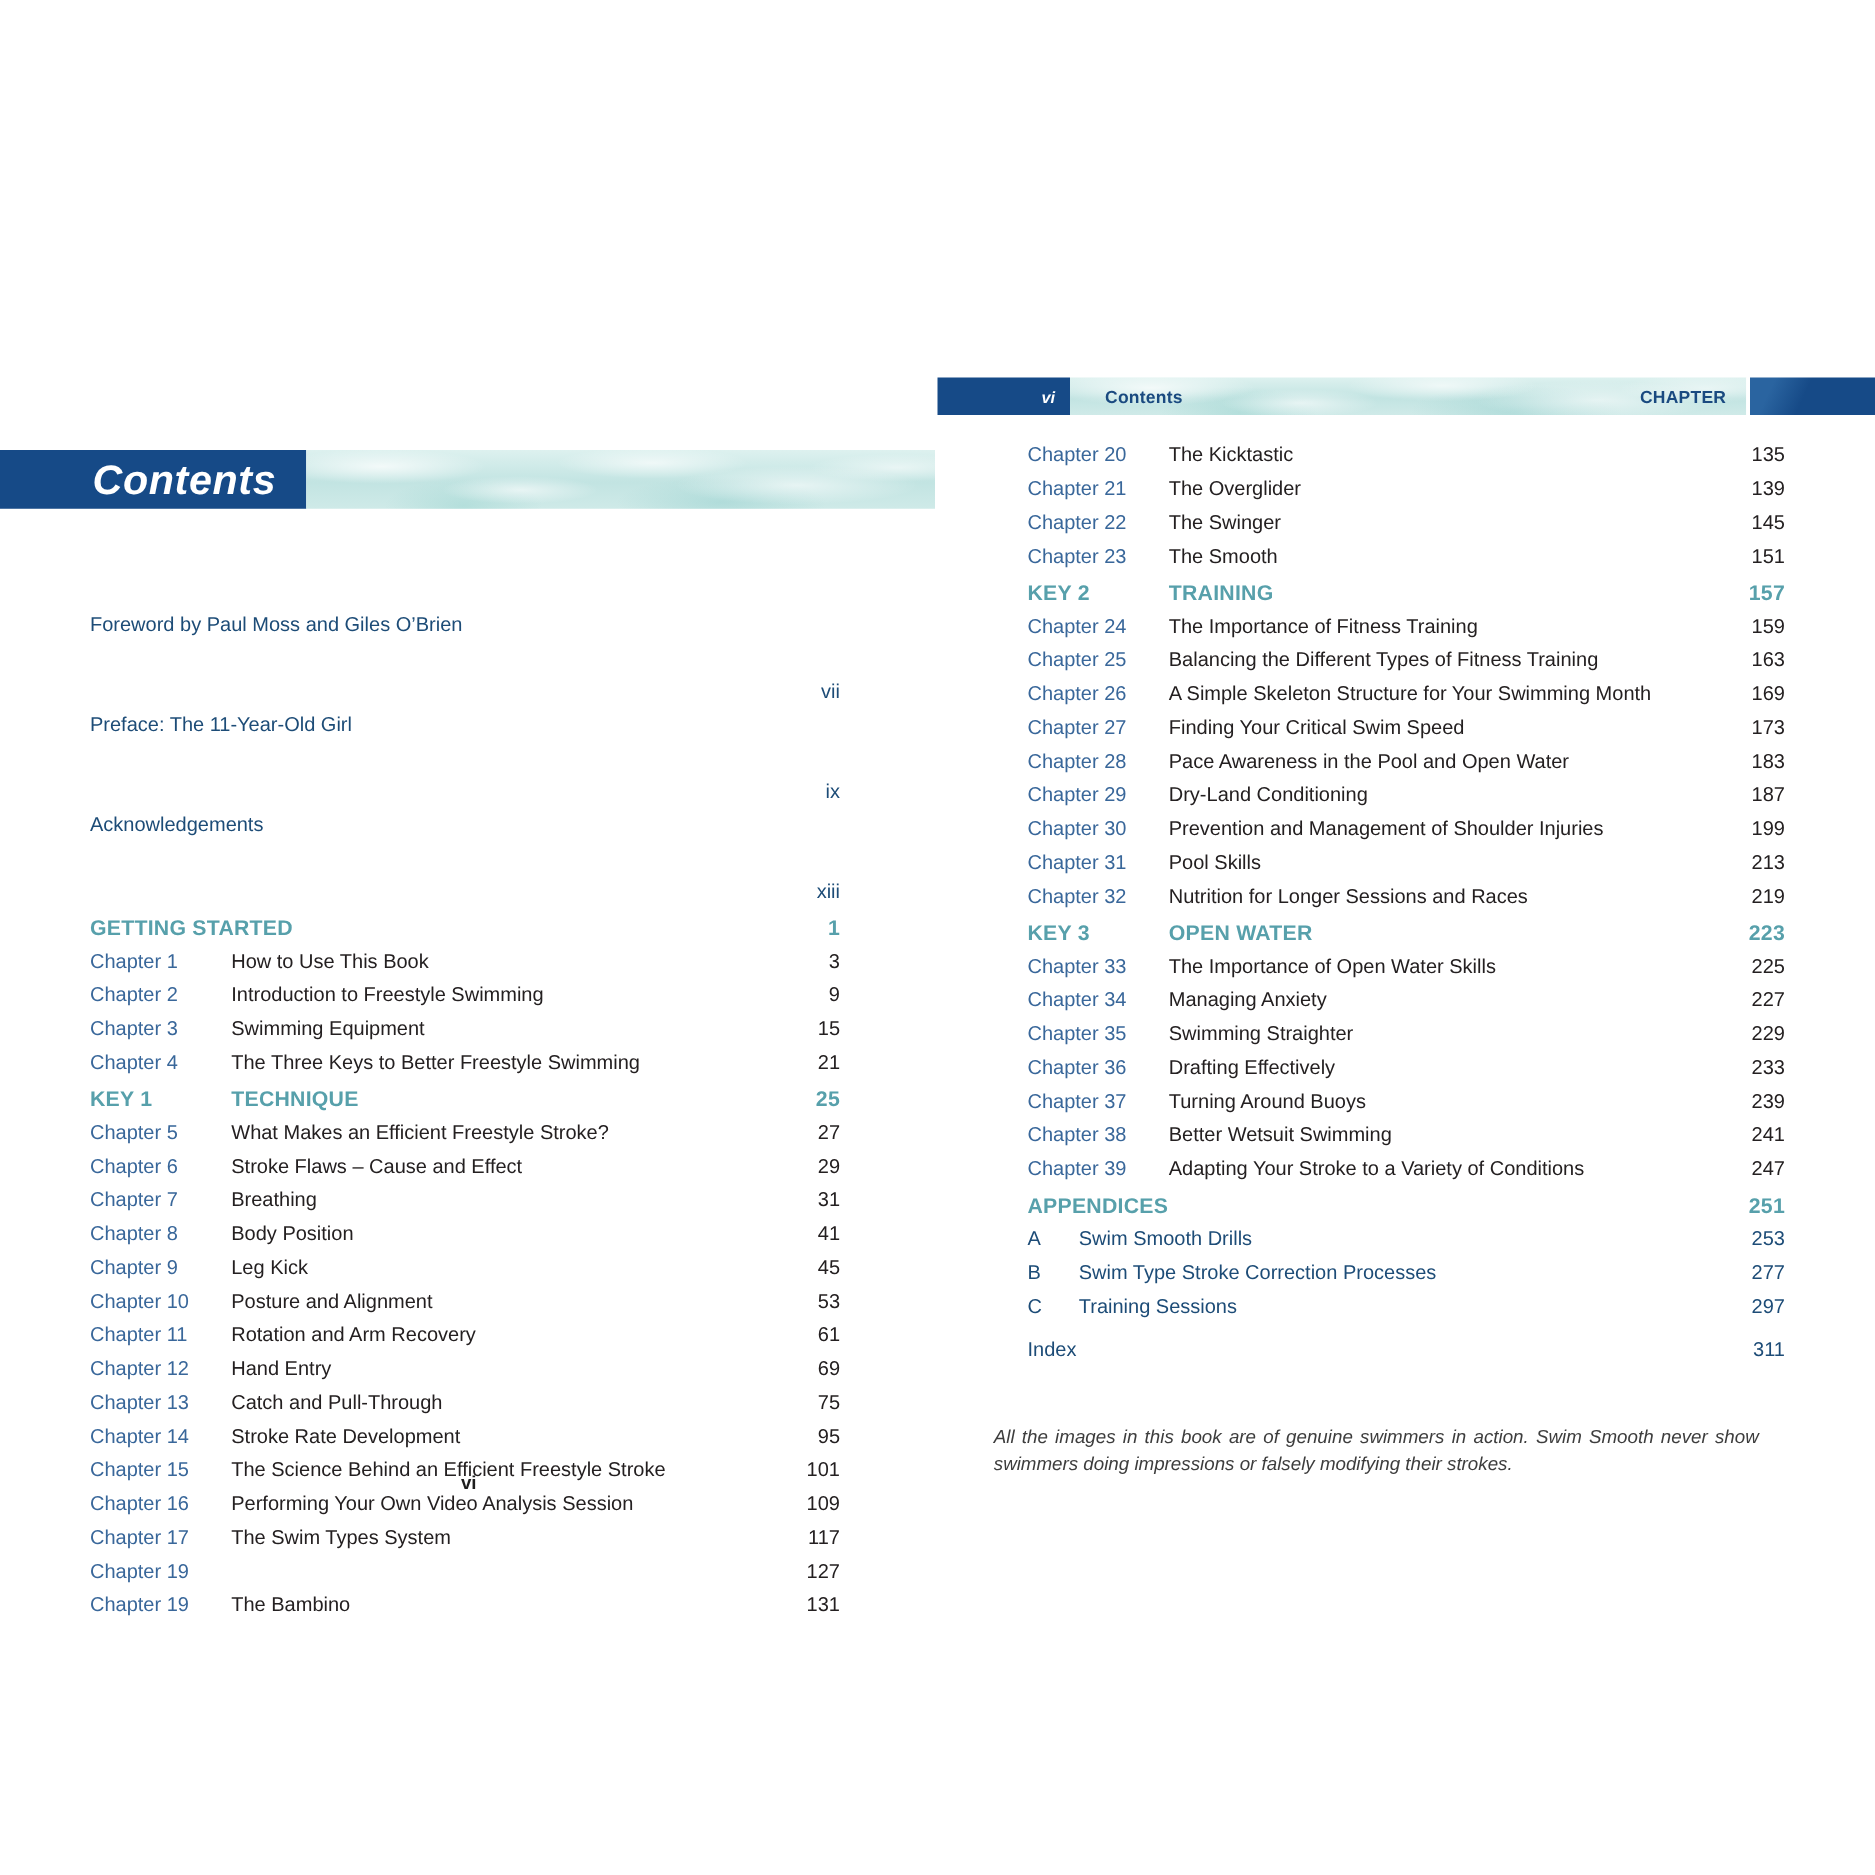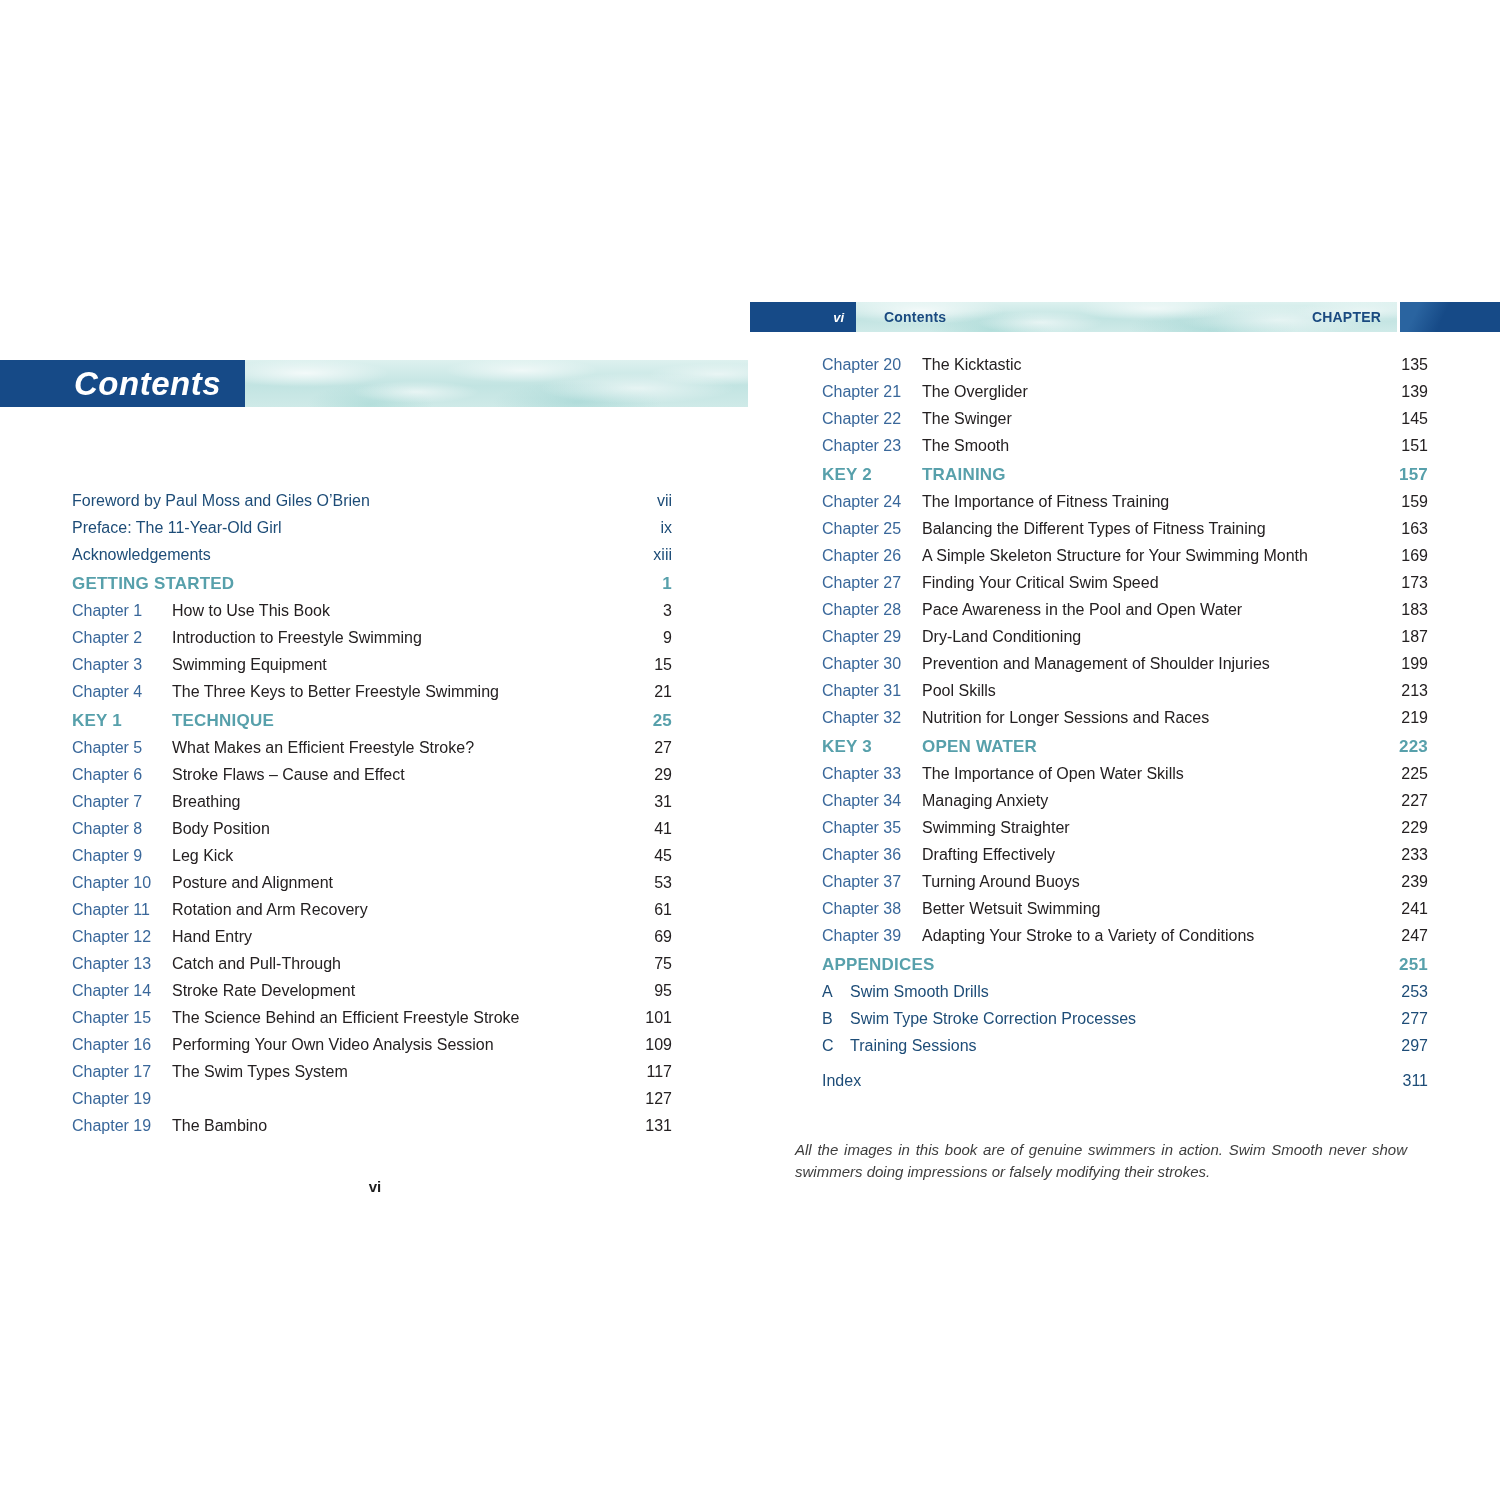--- a/index.html
+++ b/index.html
@@ -33,26 +33,26 @@
   .hdr-water { flex:1; height:100%; display:flex; align-items:center; justify-content:space-between; padding:0 16px 0 28px; }
   .hdr-title, .hdr-right-label { color:#1a4a80; font-weight:700; font-size:14px; letter-spacing:0.2px; }
   .hdr-gap { width:3px; height:100%; background:#ffffff; }
   .hdr-navy-right { width:100px; height:100%; background:linear-gradient(115deg, #2a64a0 0%, #2a64a0 18%, #164a87 44%); }
 
   
   .toc-list { position:absolute; }
   .toc-left  { left:72px;  top:487px; width:600px; }
   .toc-right { left:822px; top:351px; width:606px; }
 
-  .row { display:flex; align-items:baseline; line-height:27px; font-size:16px; }
+  .row { display:flex; align-items:baseline; line-height:27px; font-size:16px;gap:13px; }
   .row .c1 { flex:0 0 auto; min-width:100px; white-space:nowrap; }
   .row .c2 { flex:1 1 auto; padding-right:12px; }
   .row .pg { flex:0 0 auto; margin-left:auto; text-align:right; }
 
-  .row-front { color:#1d4c77; }
+  .row-front { color:#1d4c77;flex-direction:column; }
   .row-front .c1 { min-width:0; }
 
   .row-section { color:#57a0ab; font-weight:700; font-size:17px; margin-top:2px; letter-spacing:0.2px;align-items:center; }
   .row-section .pg { font-weight:700; }
 
   .row-chapter .c1 { color:#39679a; }
   .row-chapter .c2 { color:#242021; }
   .row-chapter .pg { color:#242021; }
 
   .row-appendix { color:#1d4c77; }

